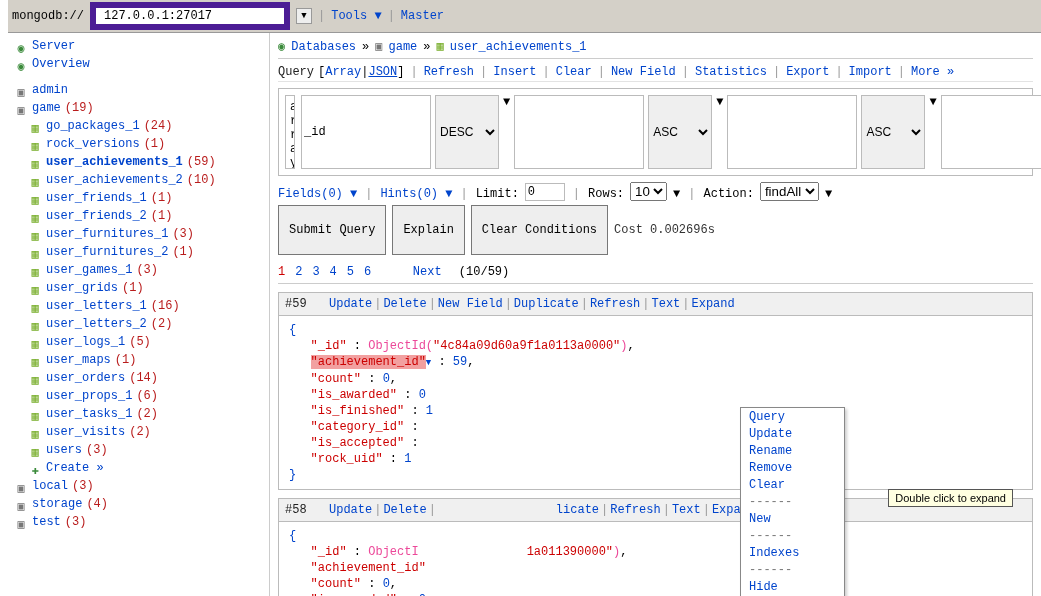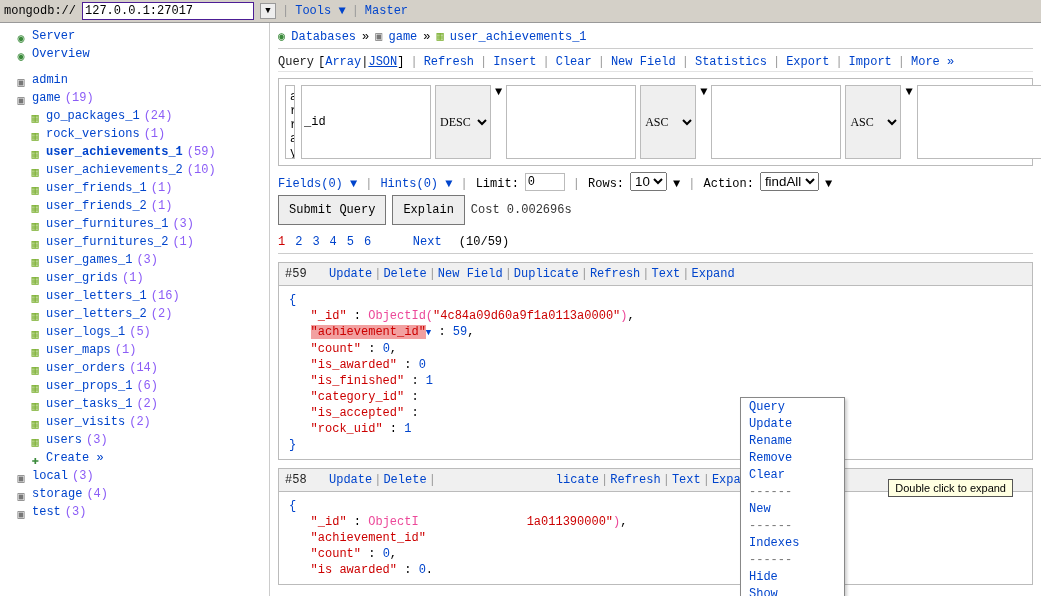--- a/index.html
+++ b/index.html
@@ -1,52 +1,52 @@
 <!DOCTYPE html>
 <html><head>
 <meta charset="utf-8">
 <style>
 * { box-sizing: border-box; margin: 0; padding: 0; }
 body { font-family: "Courier New", monospace; font-size: 12px; background: #fff; color: #000; width: 1041px; height: 596px; overflow: hidden; }
 a { color: #0044cc; text-decoration: none; cursor: pointer; }
 
-.topbar { background: #d4d0c8; border-bottom: 1px solid #999; padding: 2px 4px; display: flex; align-items: center; gap: 6px; font-family: "Courier New", monospace; }
-.topbar input.conn { font-family: inherit; font-size: 12px; width: 172px; border: 1px solid #4c1d95; padding: 1px 2px; }
+.topbar { background: #d4d0c8; border-bottom: 1px solid #999; padding: 2px 4px; display: flex; align-items: center; gap: 6px; font-family: "Courier New", monospace; margin-left: 8px; }
+.topbar input.conn { font-family: inherit; font-size: 12px; width: 200px; border: 6px solid #4c1d95; padding: 1px 8px; }
 .topbar .dd { border: 1px solid #999; width: 16px; height: 16px; display: inline-flex; align-items: center; justify-content: center; background: #eee; font-size: 9px; }
 .sep { color: #999; }
 
 .main { display: flex; height: calc(596px - 20px); }
 .sidebar { width: 270px; border-right: 1px solid #ccc; padding: 4px 0 4px 14px; overflow-y: auto; line-height: 18px; }
 .sidebar .node { display: flex; align-items: center; gap: 4px; }
 .indent1 { padding-left: 14px; }
 .icon-globe { color: #3a8a3a; }
 .icon-db { color: #777; }
 .icon-coll { color: #7aaf2e; }
 .icon-plus { color: #3a8a3a; font-weight: bold; }
-.cnt { color: #8b5cf6; }
+.cnt { color: #b91c1c; }
 
 .content { flex: 1; padding: 4px 8px 0 8px; overflow: hidden; position: relative; }
 .bc { display: flex; align-items: center; gap: 6px; padding: 2px 0 4px 0; border-bottom: 1px solid #ccc; }
 .bc-icon { font-size: 12px; }
 
 .qrow { display: flex; align-items: center; gap: 4px; padding: 6px 0 2px 0; border-bottom: 1px solid #e3e3e3; }
 .qlabel { color: #222; }
 .pipe { color: #999; margin: 0 2px; }
 
 .query-area { display: flex; gap: 6px; border: 1px solid #bbb; margin-top: 6px; padding: 6px; }
 .query-area textarea { border: 1px solid #bbb; font-family: inherit; font-size: 12px; padding: 4px; width: 510px; height: 74px; resize: none; }
 .sortcol { display: flex; flex-direction: row; gap: 4px; }
 .sortrow { display: flex; gap: 4px; }
 .sortrow input { width: 130px; border: 1px solid #bbb; padding: 2px; font-family: inherit; font-size: 12px; }
-.sortrow select { width: 56px; border: 1px solid #bbb; font-family: Liberation Serif, serif; font-size: 12px; }
+.sortrow select { width: 64px; border: 1px solid #bbb; font-family: Liberation Sans, sans-serif; font-size: 12px; }
 
 .controls { padding: 6px 0 2px 0; display: flex; align-items: flex-end; gap: 6px; }
 .controls input[type=text] { width: 40px; border: 1px solid #bbb; font-family: inherit; font-size: 12px; padding: 1px 2px; }
 .controls2 { padding: 2px 0 6px 0; display: flex; align-items: center; gap: 6px; }
-.btn { border: 1px solid #777; background: #eee; font-family: inherit; font-size: 12px; padding: 7px 10px; cursor: pointer; }
+.btn { border: 1px solid #777; background: #eee; font-family: inherit; font-size: 12px; padding: 17px 10px; cursor: pointer; }
 .cost { color: #333; }
 
 .pagenav { padding: 4px 0; border-bottom: 1px solid #ccc; }
 .pagenav span, .pagenav a { margin-right: 10px; }
 .pagenav .current { color: #cc0000; }
 
 .docbox { border: 1px solid #bbb; margin-top: 8px; }
 .dochead { background: #f0f0f0; border-bottom: 1px solid #bbb; padding: 4px 6px; display: flex; }
 .docidx { width: 44px; color: #222; }
 .docbody { padding: 6px 10px; font-family: "Courier New", monospace; line-height: 16px; position: relative; }
@@ -290,20 +290,21 @@
       <span class="pipe">|</span>
       <span>Rows:</span>
       <select><option>10</option></select> ▼
       <span class="pipe">|</span>
       <span>Action:</span>
       <select><option>findAll</option></select> ▼
     </div>
     <div class="controls2">
       <button class="btn">Submit Query</button>
       <button class="btn">Explain</button>
+      <button class="btn">Clear Conditions</button>
       <span class="cost">Cost 0.002696s</span>
     </div>
 
     <div class="pagenav">
       <span id="pages"><span class="current">1</span><a>2</a><a>3</a><a>4</a><a>5</a><a>6</a></span>
       &nbsp;&nbsp;<a>Next</a>
       <span>(10/59)</span>
     </div>
 
     <div class="docbox">

